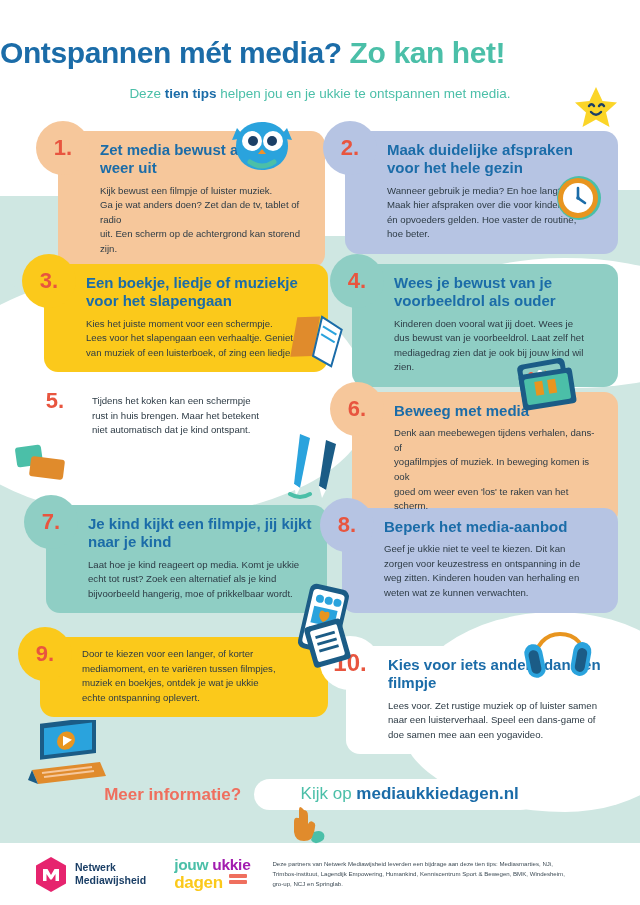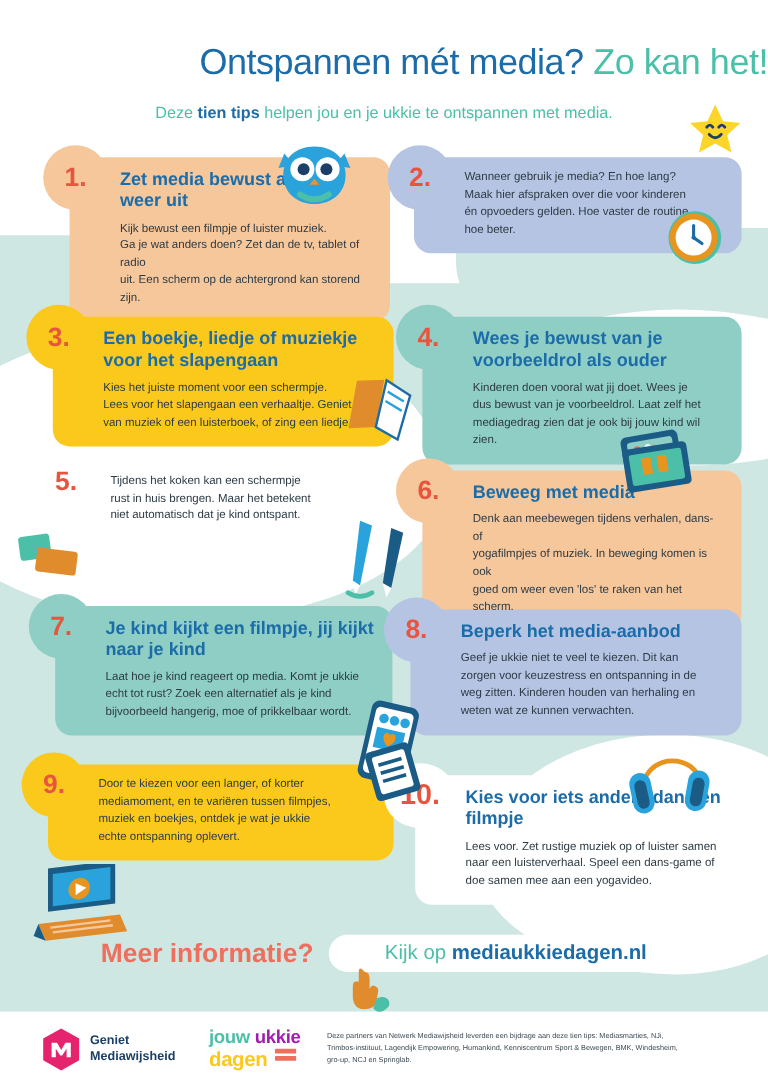--- a/index.html
+++ b/index.html
@@ -49,26 +49,25 @@
   .blob-white-c {
     position: absolute; right: -60px; top: 612px;
     width: 300px; height: 200px;
     background: #ffffff;
     border-radius: 52% 48% 45% 55% / 55% 50% 50% 45%;
   }
 
   
   .title {
     position: absolute; top: 36px; left: 0; width: 640px;
-    text-align: right;
-    font-size: 30px; font-weight: normal;
+    text-align: left;
+    font-size: 30px; font-weight: bold;
     letter-spacing: -0.4px;
     color: #1b6ca8;
     white-space: nowrap;
-    padding-left: 40px;
   }
   .title .accent { color: #4bbfa8; }
   .subtitle {
     position: absolute; top: 86px; left: 0; width: 640px;
     text-align: center;
     font-size: 13.5px; color: #4bbfa8;
     white-space: nowrap;
   }
   .subtitle b { color: #1b6ca8; }
 
@@ -130,21 +129,21 @@
 
   
   .deco { position: absolute; z-index: 4; }
 
   
   .cta {
     position: absolute; left: 0; width: 640px; top: 779px;
     text-align: center; white-space: nowrap;
   }
   .cta-label {
-    font-size: 22px; font-weight: bold; color: #ef6f5e;
+    font-size: 17px; font-weight: bold; color: #ef6f5e;
     vertical-align: middle;
   }
   .cta-pill {
     display: inline-block; vertical-align: middle;
     margin-left: 8px;
     background: #ffffff;
     border-radius: 20px;
     padding: 5px 17px 6px 17px;
     font-size: 17px;
   }
@@ -339,20 +338,22 @@
     <div class="num">1.</div>
     <div class="ct">Zet media bewust
 aan en weer uit</div>
     <div class="cb">Kijk bewust een filmpje of luister muziek.
 Ga je wat anders doen? Zet dan de tv, tablet of radio
 uit. Een scherm op de achtergrond kan storend zijn.</div>
   </div>
 
   <div class="card c-lav" id="card2">
     <div class="num">2.</div>
+    <div class="ct">Maak duidelijke afspraken
+voor het hele gezin</div>
     <div class="cb">Wanneer gebruik je media? En hoe lang?
 Maak hier afspraken over die voor kinderen
 én opvoeders gelden. Hoe vaster de routine,
 hoe beter.</div>
   </div>
 
   <div class="card c-yellow" id="card3">
     <div class="num">3.</div>
     <div class="ct">Een boekje, liedje of muziekje
 voor het slapengaan</div>
@@ -432,21 +433,21 @@
   <div class="footer">
 
     <div class="nm-logo">
       <span class="hexwrap">
         <svg width="34" height="37" viewBox="0 0 34 37">
           <path d="M17 1 L32 9.5 L32 27.5 L17 36 L2 27.5 L2 9.5 Z" fill="#e6246e"></path>
           <path d="M9 25 L9 13 L13.5 13 L17 19 L20.5 13 L25 13 L25 25 L21.5 25 L21.5 18 L17.8 23.5 L16.2 23.5 L12.5 18 L12.5 25 Z" fill="#ffffff"></path>
         </svg>
       </span>
       <span class="nm-text">
-        <span>Geniet</span><br>
+        <span>Netwerk</span><br>
         <span>Mediawijsheid</span>
       </span>
     </div>
 
     <div class="mud-logo">
       <div class="mud-1">
         <span class="m">jouw</span>
         <span class="u">ukkie</span>
       </div>
       <div class="mud-2">

